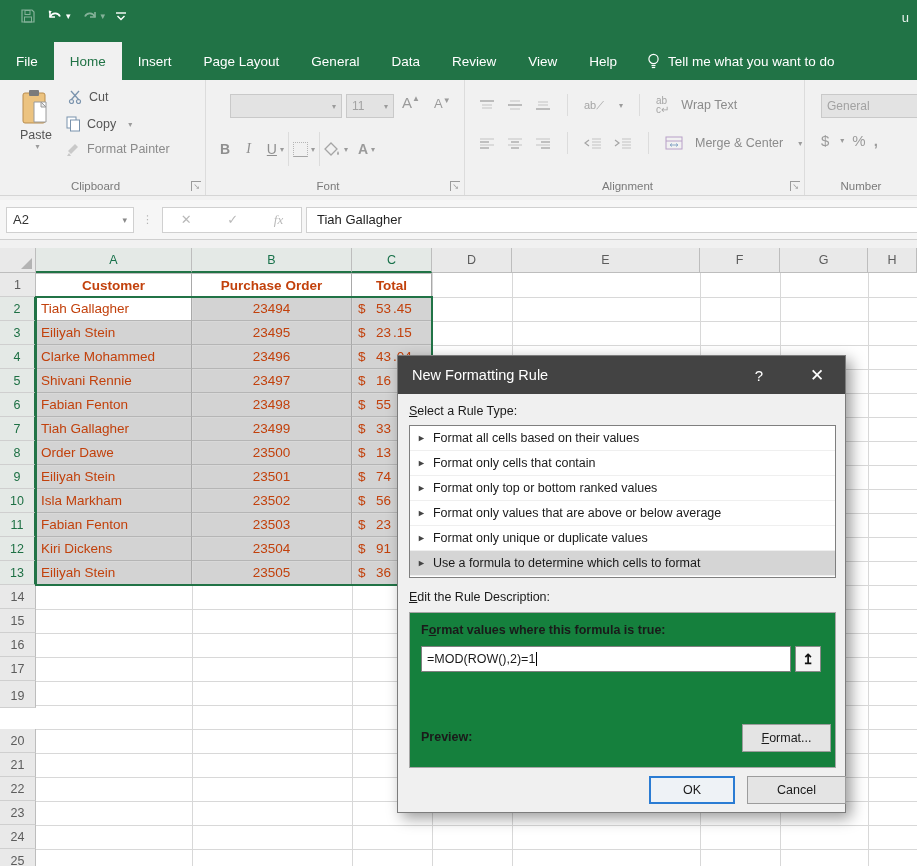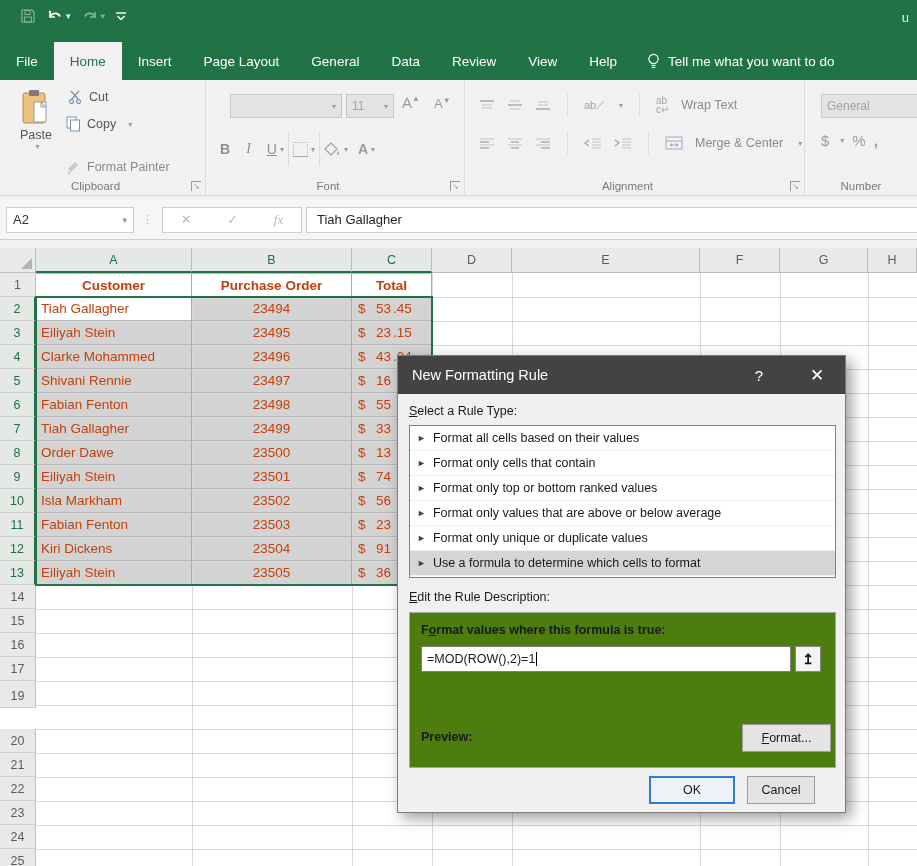--- a/index.html
+++ b/index.html
@@ -65,30 +65,30 @@
   #dialog { position:absolute; left:397px; top:355px; width:449px; height:458px; background:#f0f0f0; border:1px solid #7c7c7c; box-shadow:5px 5px 14px rgba(0,0,0,.4); font-size:12.5px; color:#1a1a1a; }
   #dlg-title { position:absolute; left:0; top:0; right:0; height:38px; background:#434343; color:#fff; display:flex; align-items:center; font-size:14.5px; padding-left:14px; }
   #dlg-help { position:absolute; right:66px; top:0; width:40px; height:38px; display:flex; align-items:center; justify-content:center; color:#fff; font-size:15px; }
   #dlg-close { position:absolute; right:4px; top:0; width:48px; height:38px; display:flex; align-items:center; justify-content:center; color:#fff; font-size:17px; }
   #dlg-rule-label { position:absolute; left:11px; top:48px; }
   #rulelist { position:absolute; left:11px; top:69px; width:427px; height:153px; background:#fff; border:1px solid #7f7f7f; }
   .ritem { height:25px; display:flex; align-items:center; padding-left:7px; border-bottom:1px solid #efefef; color:#1a1a1a; }
   .ritem .arr { color:#444; font-size:9px; margin-right:7px; }
   .ritem.sel { background:#d5d5d5; }
   #dlg-edit-label { position:absolute; left:11px; top:234px; }
-  #groupbox { position:absolute; left:11px; top:256px; width:427px; height:156px; background:#4d7c0f; border:1px solid #a6a6a6; }
+  #groupbox { position:absolute; left:11px; top:256px; width:427px; height:156px; background:#15803d; border:1px solid #a6a6a6; }
   #gb-label { position:absolute; left:11px; top:10px; font-weight:bold; }
   #formula-input { position:absolute; left:11px; top:33px; width:370px; height:26px; background:#fff; border:1px solid #7f7f7f; display:flex; align-items:center; padding-left:5px; font-size:12.5px; }
   .cursorbar { display:inline-block; width:1px; height:14px; background:#000; margin-left:1px; }
   #collapse-btn { position:absolute; left:385px; top:33px; width:26px; height:26px; background:#f4f4f4; border:1px solid #8a8a8a; display:flex; align-items:center; justify-content:center; font-weight:bold; font-size:14px; color:#111; }
   #preview-label { position:absolute; left:11px; top:117px; font-weight:bold; }
   #preview-box { position:absolute; left:70px; top:93px; width:250px; height:51px; background:#e2efda; border:1px solid #7f7f7f; display:flex; align-items:center; justify-content:center; font-size:14px; color:#1a1a1a; }
   #format-btn { position:absolute; left:332px; top:111px; width:89px; height:28px; background:#e4e4e4; border:1px solid #9c9c9c; display:flex; align-items:center; justify-content:center; }
   #ok-btn { position:absolute; left:251px; top:420px; width:86px; height:28px; background:#eef2f6; border:2px solid #2b7cd3; display:flex; align-items:center; justify-content:center; }
-  #cancel-btn { position:absolute; left:349px; top:420px; width:68px; height:28px; background:#e4e4e4; border:1px solid #9c9c9c; display:flex; align-items:center; justify-content:center; }
+  #cancel-btn { position:absolute; left:349px; top:420px; width:99px; height:28px; background:#e4e4e4; border:1px solid #9c9c9c; display:flex; align-items:center; justify-content:center; }
   u { text-decoration:underline; }
 </style>
 </head>
 <body>
 
 <div id="app">
 
   <div id="titlebar">
     <div id="qat">
       <span class="qat-btn dim">
@@ -172,21 +172,21 @@
       <div class="btnrow" style="position:absolute;left:66px;top:36px;">
         <span style="margin-right:6px;">
           <svg width="15" height="16" viewBox="0 0 15 16">
               <rect x="1" y="1" width="9" height="11" fill="#fff" stroke="#7a93ad"></rect>
               <rect x="4.5" y="4" width="9" height="11" fill="#fff" stroke="#7a93ad"></rect>
             </svg>
         </span>
         <span class="rtext on">Copy</span>
         <span class="caret" style="margin-left:12px;">▾</span>
       </div>
-      <div class="btnrow" style="position:absolute;left:66px;top:62px;margin-top:18px;">
+      <div class="btnrow" style="position:absolute;left:66px;top:62px;">
         <span style="margin-right:6px;">
           <svg width="15" height="14" viewBox="0 0 15 14">
               <path d="M2 9 L9 2 L12 5 L5 12 Z" fill="#c9c9c9"></path>
               <path d="M3 11 l-2 3 h4 z" fill="#c9c9c9"></path>
             </svg>
         </span>
         <span class="rtext">Format Painter</span>
       </div>
       <div class="glabel">Clipboard</div>
       <div class="launcher">↘</div>

